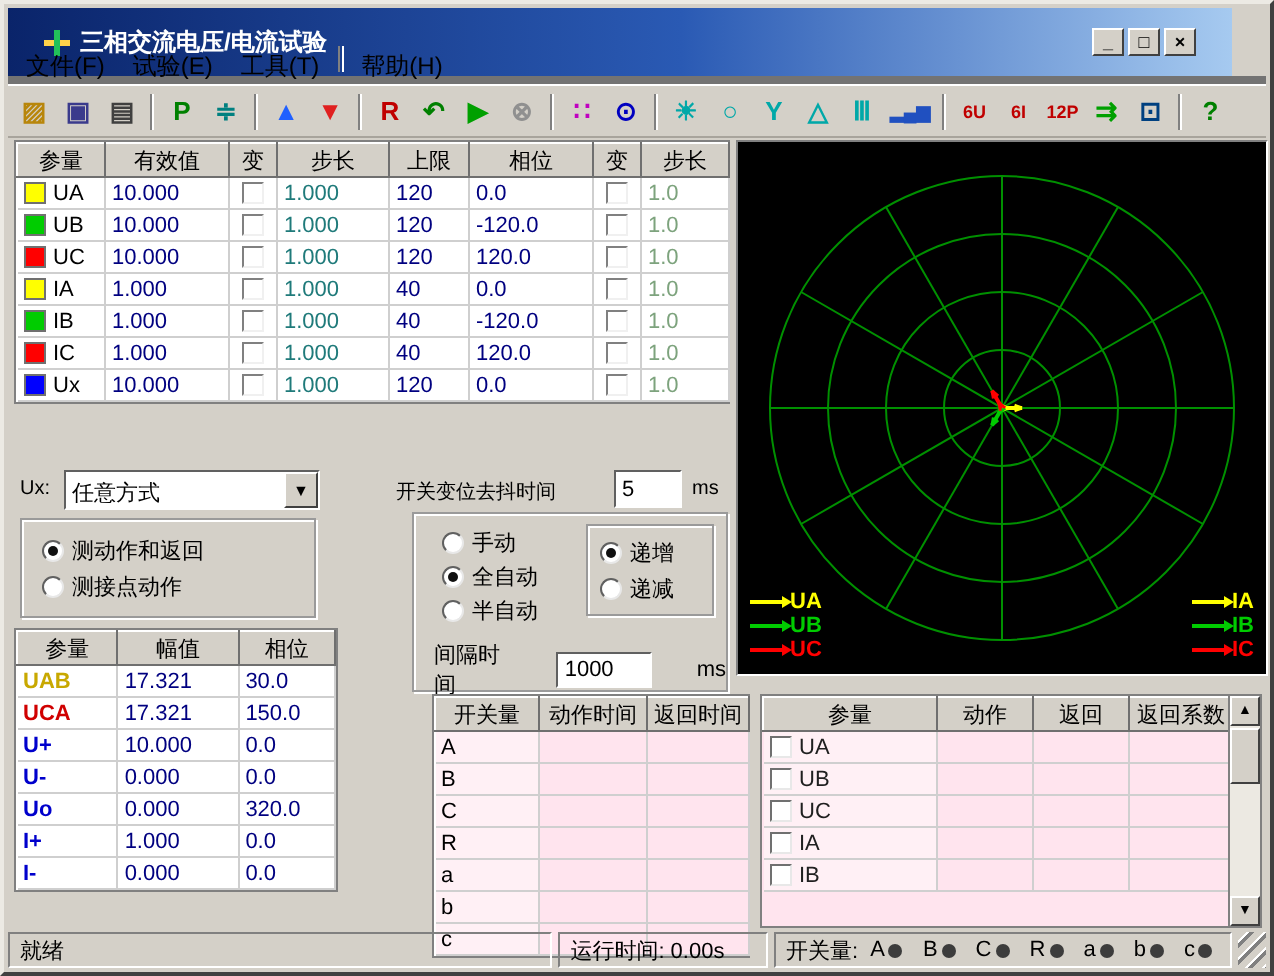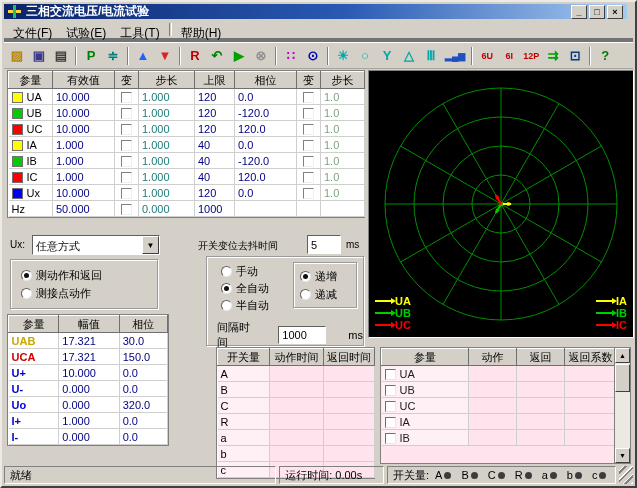--- a/index.html
+++ b/index.html
@@ -2,22 +2,22 @@
 <html><head>
 <meta charset="utf-8">
 <style>
   * { box-sizing: border-box; margin: 0; padding: 0; }
   html,body { width:637px; height:488px; overflow:hidden; background:#808080;
               font-family:"Liberation Sans", sans-serif; }
   .win { position:absolute; left:0; top:0; width:637px; height:488px; background:#d4d0c8;
          border:2px solid; border-color:#eceae4 #404040 #404040 #eceae4; }
 
   
-  .titlebar { position:absolute; left:2px; top:2px; right:8px; height:15px;
-              background:linear-gradient(90deg,#0a246a,#2a5ab4 55%,#a6caf0); display:flex; align-items:center; padding:0 4px; }
+  .titlebar { position:absolute; left:2px; top:2px; right:19px; height:34px;
+              background:linear-gradient(90deg,#0a246a,#2a5ab4 55%,#a6caf0); display:flex; align-items:center; padding:0 18px; }
   .app-icon { width:13px; height:13px; position:relative; flex:0 0 13px; }
   .app-icon::before { content:''; position:absolute; left:0; top:5px; right:0; height:3px; background:#ffd24a; }
   .app-icon::after  { content:''; position:absolute; top:0; left:5px; bottom:0; width:3px; background:#22c05a; }
   .title-text { color:#fff; font-size:12px; font-weight:bold; margin-left:5px; flex:1; white-space:nowrap; }
   .wbtn { width:16px; height:14px; margin-left:2px; background:#d4d0c8; border:1px solid;
           border-color:#fff #404040 #404040 #fff; font-size:9px; line-height:10px; text-align:center;
           font-family:inherit; font-weight:bold; padding:0; }
 
   
   .menubar { position:absolute; left:2px; top:21px; right:2px; height:19px; display:flex; align-items:flex-start;
@@ -310,30 +310,20 @@
           </tr>
           <tr>
             <td><span class="chip" style="background: rgb(0, 0, 255);"></span><span>Ux</span></td>
             <td class="val">10.000</td>
             <td style="text-align: center;"><span class="mcb"></span></td>
             <td class="stepv">1.000</td>
             <td class="val">120</td>
             <td class="val">0.0</td>
             <td style="text-align: center;"><span class="mcb"></span></td>
             <td class="stepv2">1.0</td>
-          </tr>
-          <tr>
-            <td><span>Hz</span></td>
-            <td class="val">50.000</td>
-            <td style="text-align: center;"><span class="mcb"></span></td>
-            <td class="stepv">0.000</td>
-            <td class="val">1000</td>
-            <td class="val"></td>
-            <td style="text-align: center;"></td>
-            <td class="stepv2"></td>
           </tr>
         </tbody>
       </table>
     </div>
 
   <div class="plot-wrap">
     <svg id="plotSvg" width="264" height="266">
         <circle cx="132" cy="133" r="29" fill="none" stroke="#009000" stroke-width="1"></circle>
         <circle cx="132" cy="133" r="58" fill="none" stroke="#009000" stroke-width="1"></circle>
         <circle cx="132" cy="133" r="87" fill="none" stroke="#009000" stroke-width="1"></circle>

